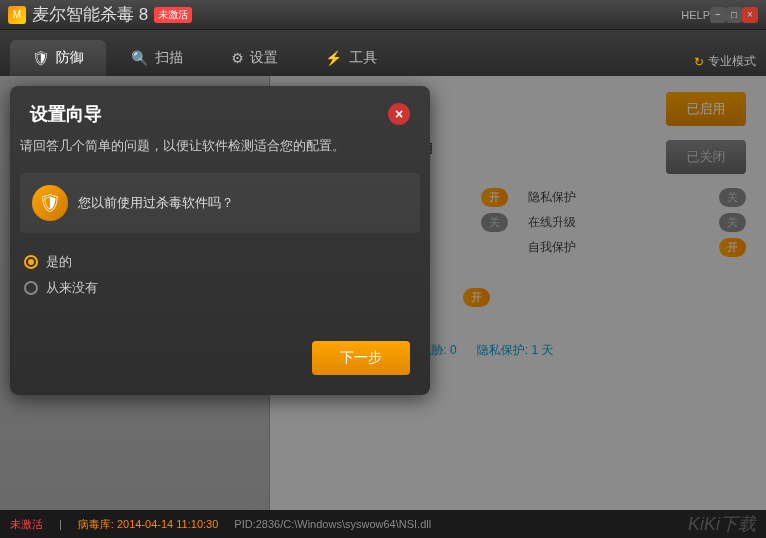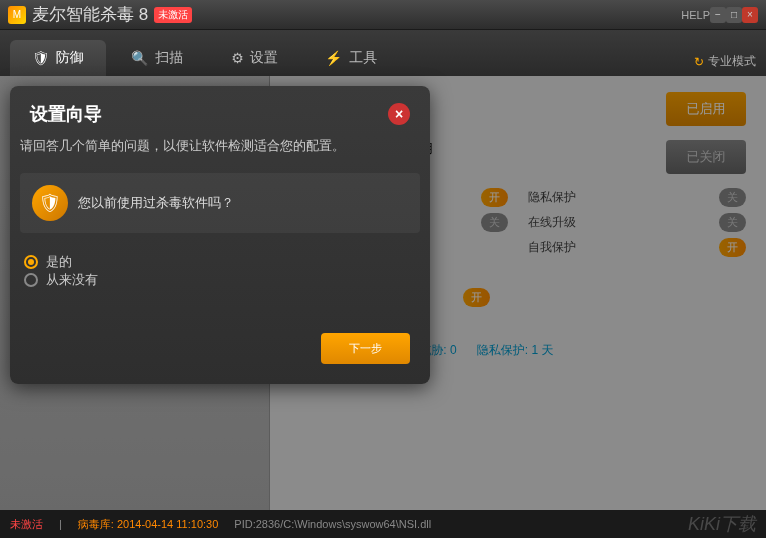--- a/index.html
+++ b/index.html
@@ -342,20 +342,21 @@
       color: white;
       flex-shrink: 0;
     }
     .q-text {
       color: #ddd;
       font-size: 13px;
     }
     .radio-group {
       display: flex;
       flex-direction: column;
+      gap: 8px;
       margin-bottom: 24px;
       padding-left: 4px;
     }
     .radio-item {
       display: flex;
       align-items: center;
       gap: 8px;
       color: #ccc;
       font-size: 13px;
       cursor: pointer;
@@ -383,21 +384,21 @@
       display: flex;
       justify-content: flex-end;
       padding: 0 20px 20px;
     }
     .btn-next {
       background: linear-gradient(to bottom, #ffa500, #e08800);
       color: white;
       border: none;
       border-radius: 4px;
       padding: 8px 28px;
-      font-size: 11px;
+      font-size: 14px;
       cursor: pointer;
     }
 
     .top-row {
       display: flex;
       justify-content: space-between;
       align-items: flex-start;
       margin-bottom: 12px;
     }
     .top-desc {

